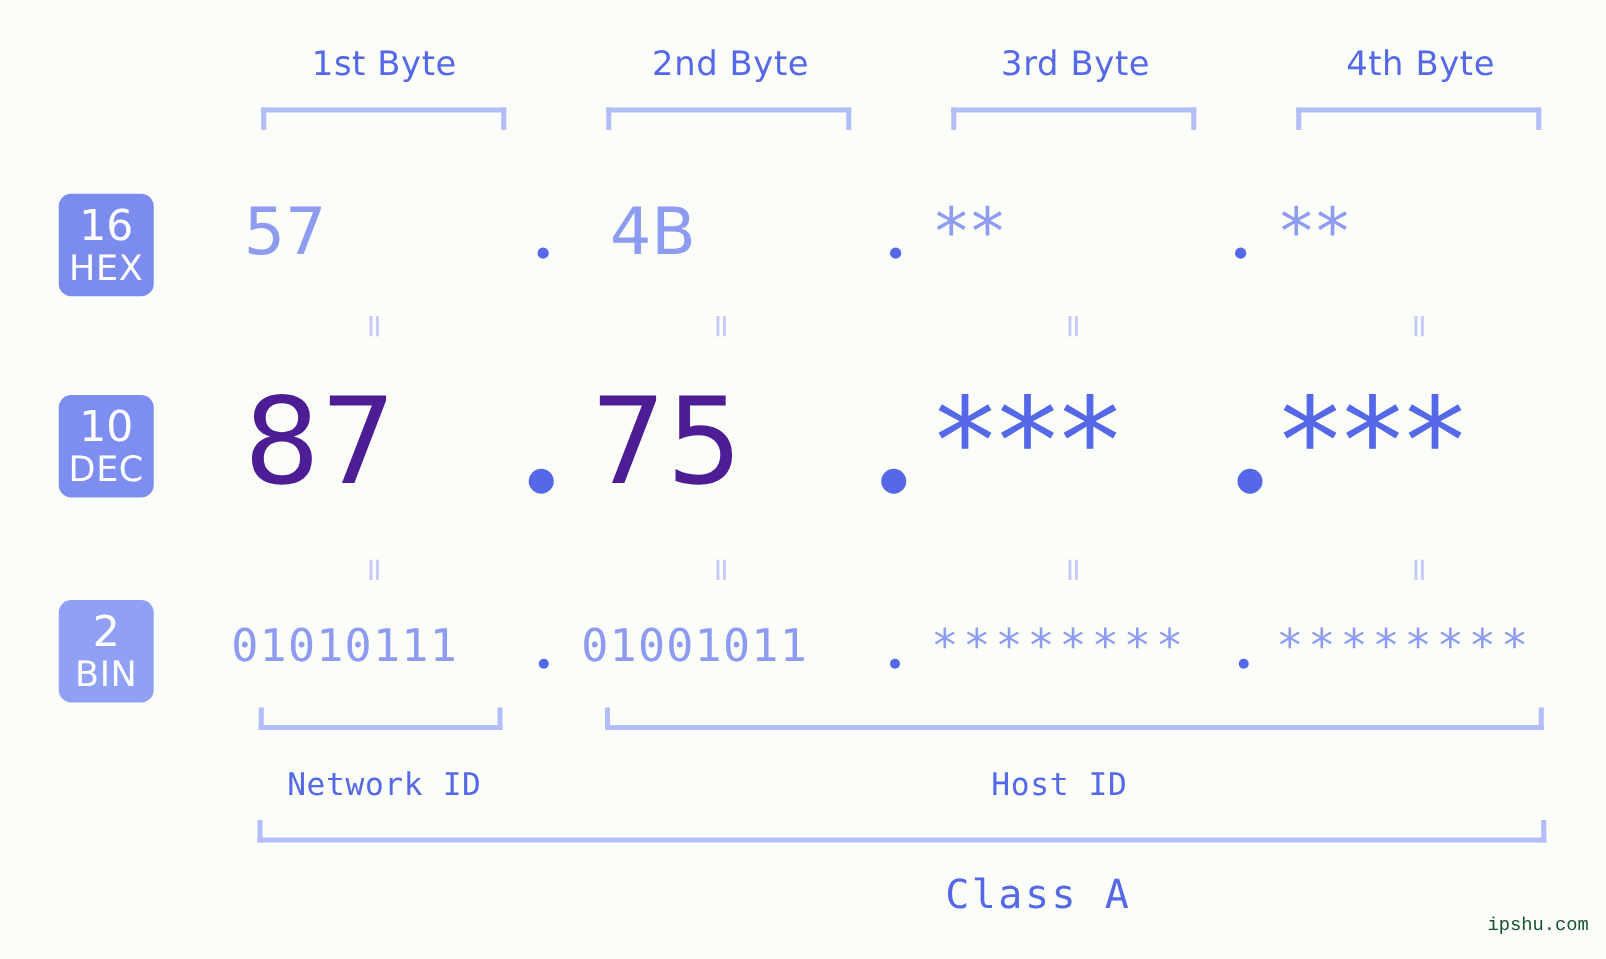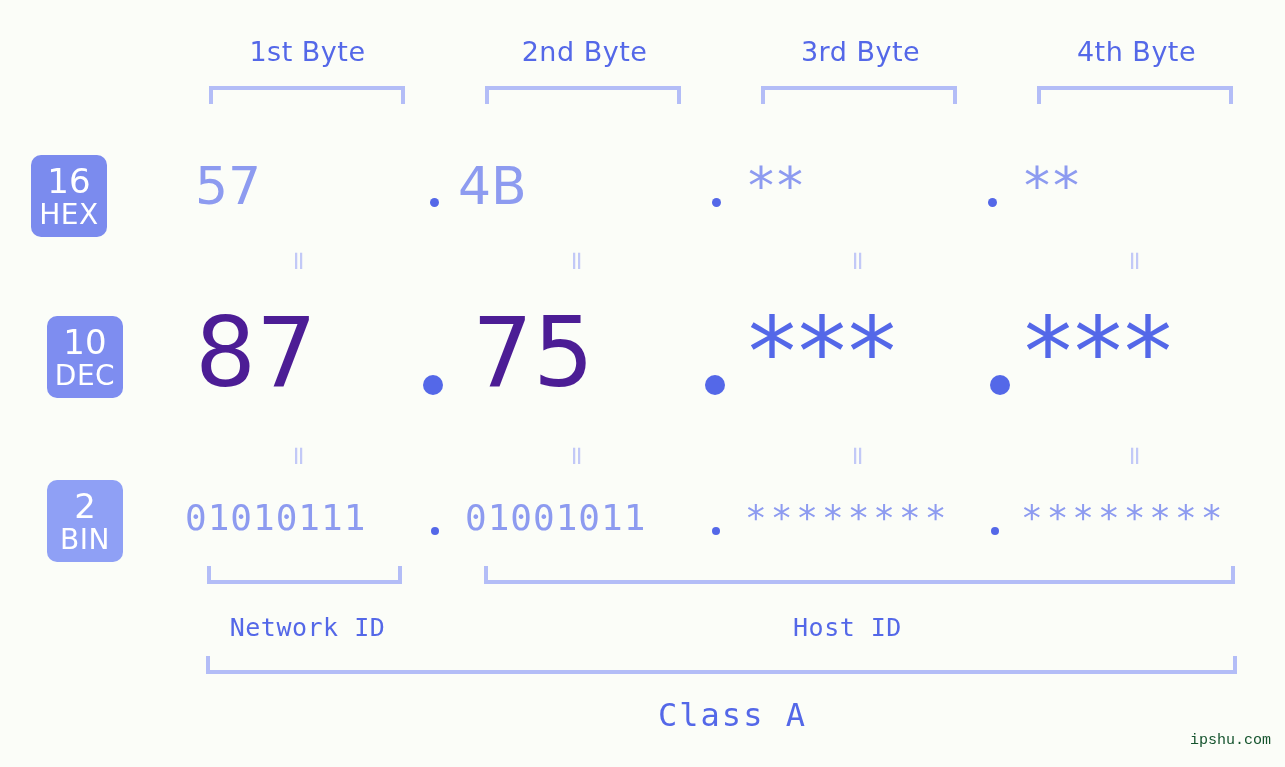--- a/index.html
+++ b/index.html
@@ -151,21 +151,21 @@
     text-align: center;
     color: #5468e8;
     font-size: 25px;
     font-family: "DejaVu Sans Mono", monospace;
     white-space: nowrap;
     letter-spacing: 0.5px;
   }
 
   .class-label {
     position: absolute;
-    text-align: center;
+    text-align: right;
     color: #5468e8;
     font-size: 32px;
     font-family: "DejaVu Sans Mono", monospace;
     white-space: nowrap;
     letter-spacing: 2px;
   }
 
   .watermark {
     position: absolute;
     right: 14px;
@@ -184,39 +184,39 @@
   <div class="byte-head" style="left:195px; top:36px; width:225px;">1st Byte</div>
   <div class="byte-head" style="left:472px; top:36px; width:225px;">2nd Byte</div>
   <div class="byte-head" style="left:748px; top:36px; width:225px;">3rd Byte</div>
   <div class="byte-head" style="left:1024px; top:36px; width:225px;">4th Byte</div>
 
   <div class="top-bracket" style="left:209px; top:86px; width:196px;"></div>
   <div class="top-bracket" style="left:485px; top:86px; width:196px;"></div>
   <div class="top-bracket" style="left:761px; top:86px; width:196px;"></div>
   <div class="top-bracket" style="left:1037px; top:86px; width:196px;"></div>
 
-  <div class="badge" style="left:31px; top:155px; background:#7b8bee;">
+  <div class="badge" style="left:47px; top:155px; background:#7b8bee;">
     <span class="num">16</span>
     <span class="nm">HEX</span>
   </div>
 
   <div class="badge" style="left:47px; top:316px; background:#7e8df0;">
     <span class="num">10</span>
     <span class="nm">DEC</span>
   </div>
 
   <div class="badge" style="left:47px; top:480px; background:#8fa0f5;">
     <span class="num">2</span>
     <span class="nm">BIN</span>
   </div>
 
   <div class="cell hex-val" style="left:195px; top:160px; width:205px;">57</div>
   <div class="dot hex" style="left:430px; top:198px;"></div>
 
-  <div class="cell hex-val" style="left:458px; top:160px; width:205px;">4B</div>
+  <div class="cell hex-val" style="left:488px; top:160px; width:205px;">4B</div>
   <div class="dot hex" style="left:712px; top:198px;"></div>
 
   <div class="cell hex-star" style="left:748px; top:160px; width:205px;">**</div>
   <div class="dot hex" style="left:988px; top:198px;"></div>
 
   <div class="cell hex-star" style="left:1024px; top:160px; width:205px;">**</div>
 
   <div class="eq" style="left:284px; top:248px; width:30px; text-align:center;">=</div>
   <div class="eq" style="left:562px; top:248px; width:30px; text-align:center;">=</div>
   <div class="eq" style="left:843px; top:248px; width:30px; text-align:center;">=</div>

